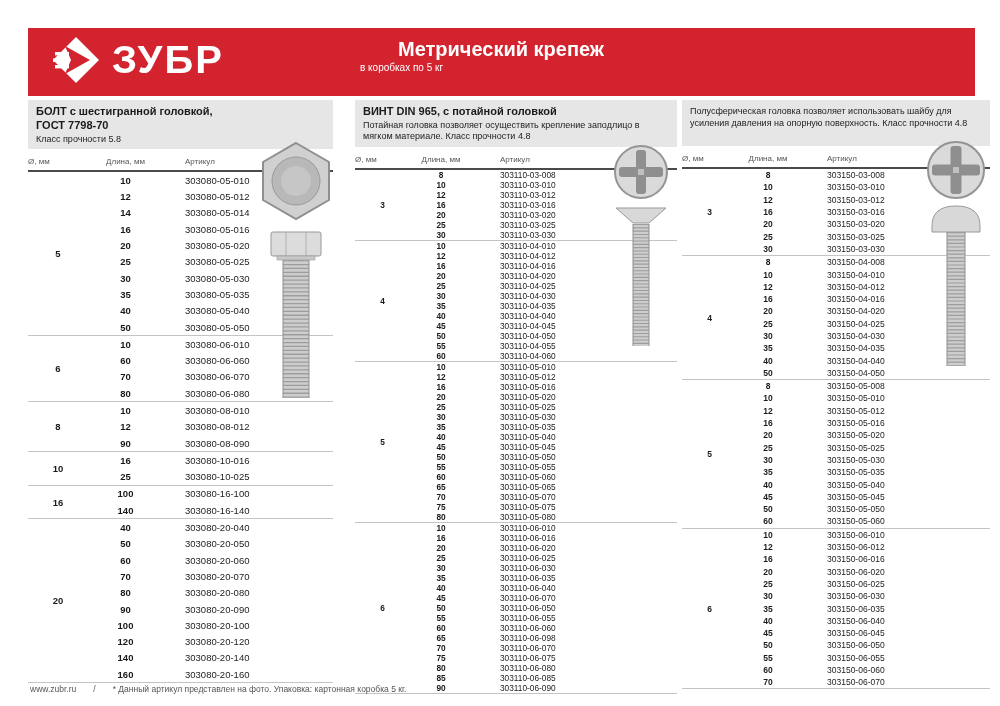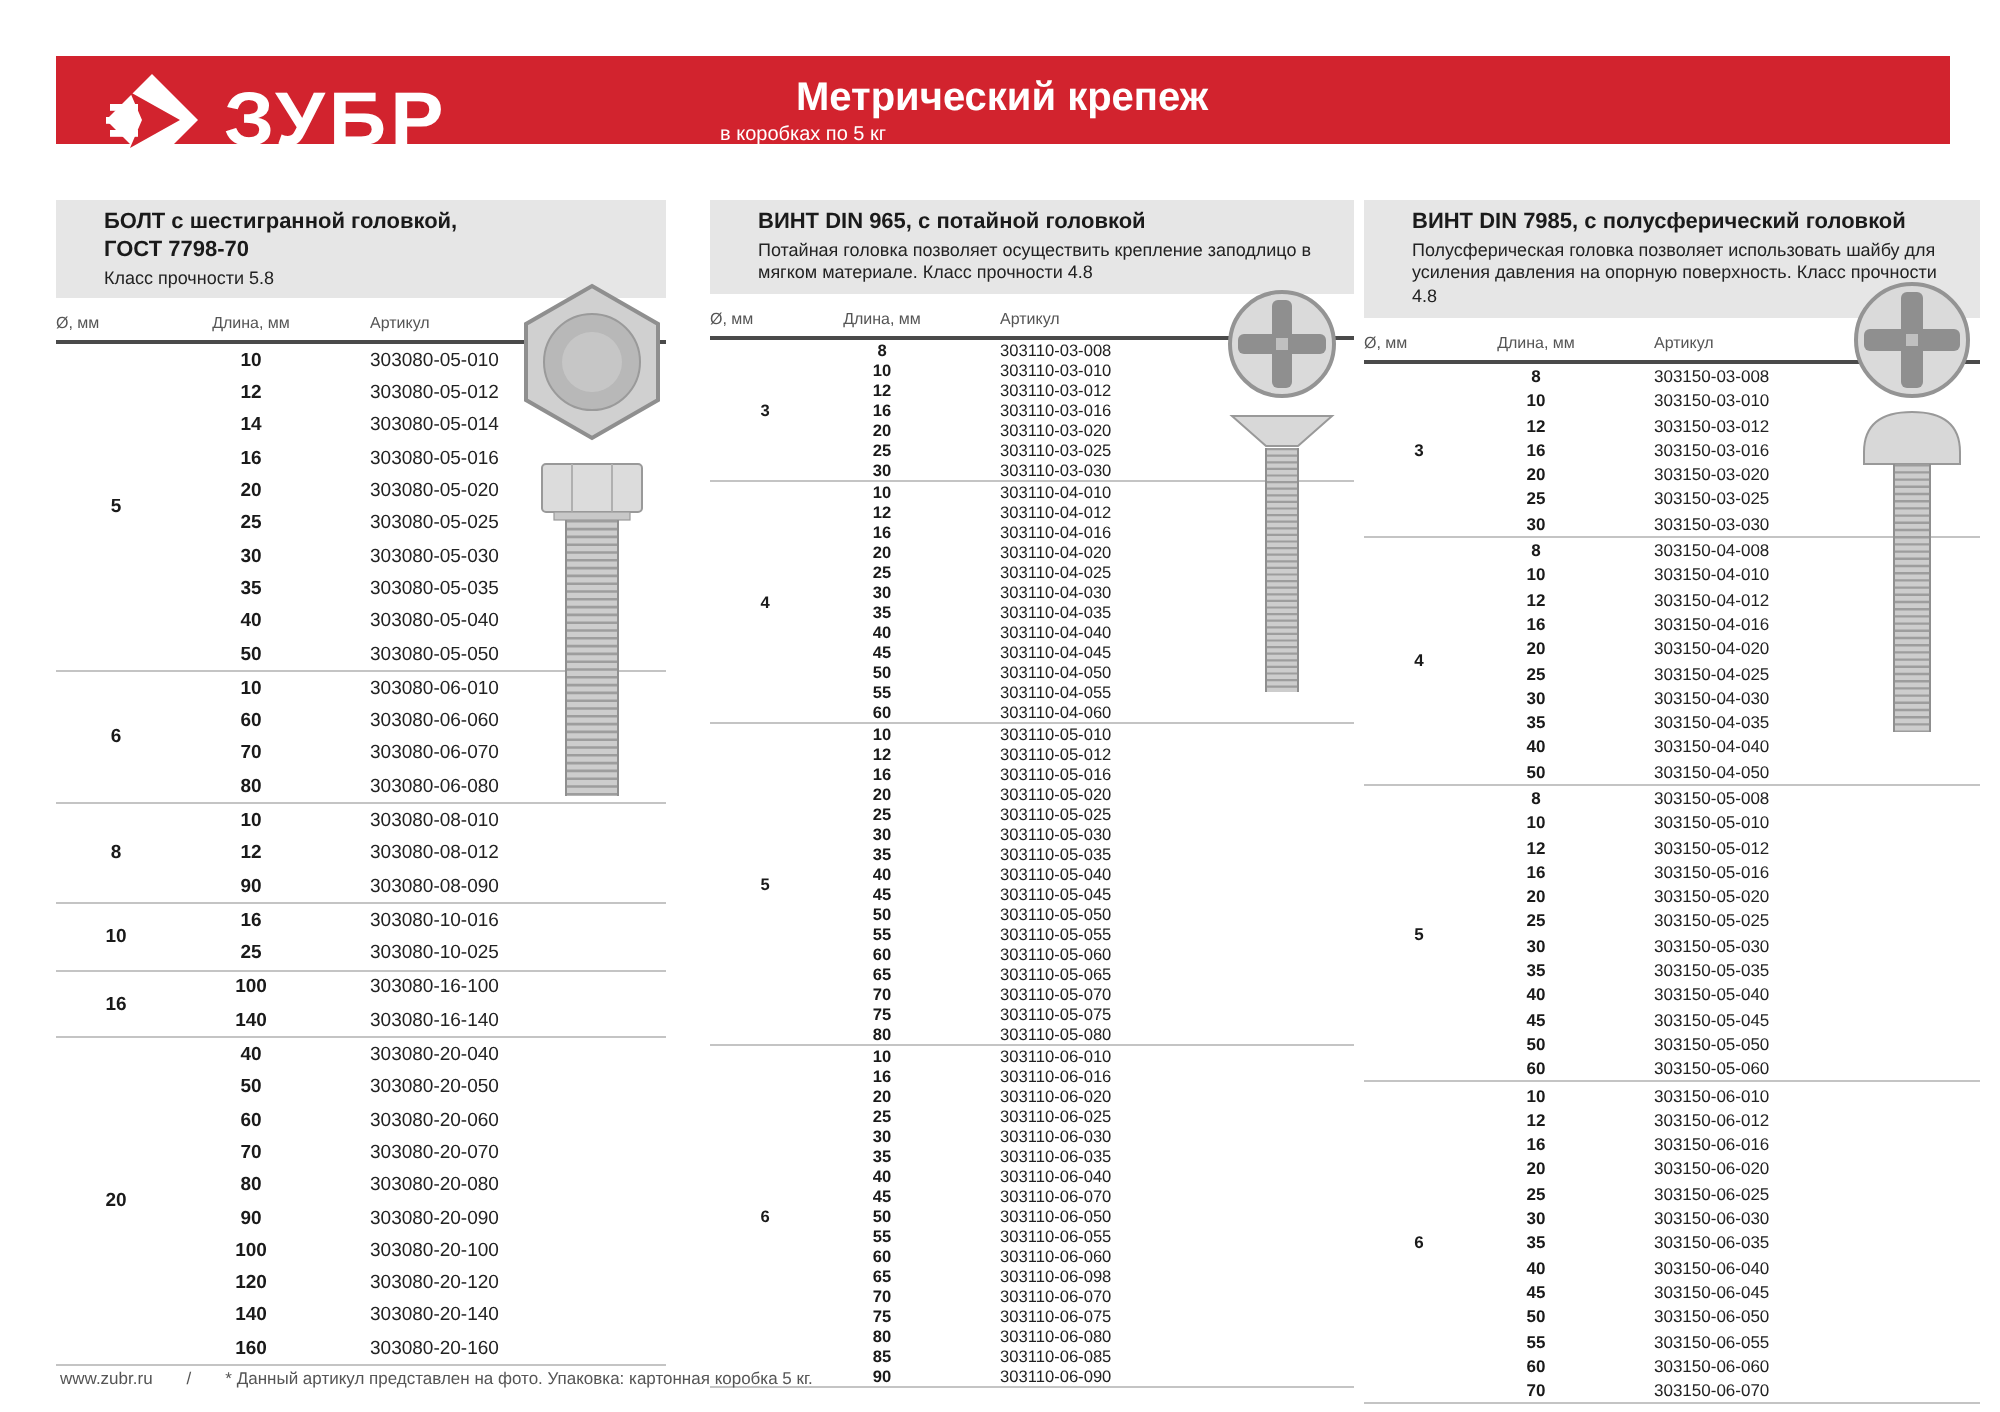--- a/index.html
+++ b/index.html
@@ -1,33 +1,33 @@
 <!DOCTYPE html>
 <html><head>
 <meta charset="utf-8">
 <style>
   html,body{margin:0;padding:0;background:#fff;}
   body{width:1000px;height:706px;position:relative;font-family:"Liberation Sans",sans-serif;color:#1a1a1a;overflow:hidden;}
 
   
-  .band{position:absolute;left:28px;top:28px;width:947px;height:44px;background:#d2232e;}
+  .band{position:absolute;left:28px;top:28px;width:947px;height:68px;background:#d2232e;}
   .logo{position:absolute;left:24px;top:8px;display:flex;align-items:center;}
   .logo svg{display:block;}
   .brand{color:#fff;font-weight:bold;font-size:40px;letter-spacing:2px;line-height:46px;margin-left:12px;transform:scaleY(.95);}
   .titleblock{position:absolute;left:332px;top:9px;color:#fff;}
   .maintitle{font-size:20px;font-weight:bold;line-height:24px;margin-left:38px;}
   .subtitle{font-size:10px;margin-top:1px;}
 
   
   .col{position:absolute;top:100px;}
   .col1{left:28px;width:305px;--wd:60px;--wl:75px;--ma:22px;--rh:16.3px;--fs:9.5px;}
   .col2{left:355px;width:322px;--wd:55px;--wl:62px;--ma:28px;--rh:10px;--fs:8.3px;}
   .col3{left:682px;width:308px;--wd:55px;--wl:62px;--ma:28px;--rh:12.3px;--fs:8.5px;}
 
-  .chead{background:#e6e6e6;padding:5px 8px 4px 24px;min-height:46px;box-sizing:border-box;}
+  .chead{background:#e6e6e6;padding:5px 8px 4px 8px;min-height:46px;box-sizing:border-box;}
   .cth{font-weight:bold;font-size:11px;line-height:1.25;}
   .cth:empty{display:none;}
   .cdesc{font-size:9px;line-height:1.3;margin-top:1px;color:#222;}
 
   .thead{display:flex;font-size:8px;color:#555;margin-top:8px;padding-bottom:4px;border-bottom:2px solid #4a4a4a;}
   .th-d{width:var(--wd);text-align:left;}
   .th-l{width:var(--wl);text-align:center;}
   .th-a{margin-left:var(--ma);}
 
   .group{display:flex;border-bottom:1px solid #c4c4c4;}
@@ -503,21 +503,20 @@
       <line x1="30" y1="80" x2="30" y2="202" stroke="#cdcdcd" stroke-width="16"></line>
       <line x1="30" y1="80" x2="30" y2="202" stroke="#9d9d9d" stroke-width="16" stroke-dasharray="1.1 2.2"></line>
       <line x1="22" y1="80" x2="22" y2="202" stroke="#8f8f8f"></line>
       <line x1="38" y1="80" x2="38" y2="202" stroke="#8f8f8f"></line>
     </svg>
   </div>
 </div>
 
 <div class="col col3">
   <div class="chead">
-    <div class="cth">ВИНТ DIN 7985, с полусферический головкой</div>
 
     <div class="cdesc">Полусферическая головка позволяет использовать шайбу для усиления давления на опорную поверхность. Класс прочности 4.8</div>
   </div>
   <div class="thead">
     <span class="th-d">Ø, мм</span>
     <span class="th-l">Длина, мм</span>
     <span class="th-a">Артикул</span>
   </div>
   <div class="tbody">
       <div class="group">

